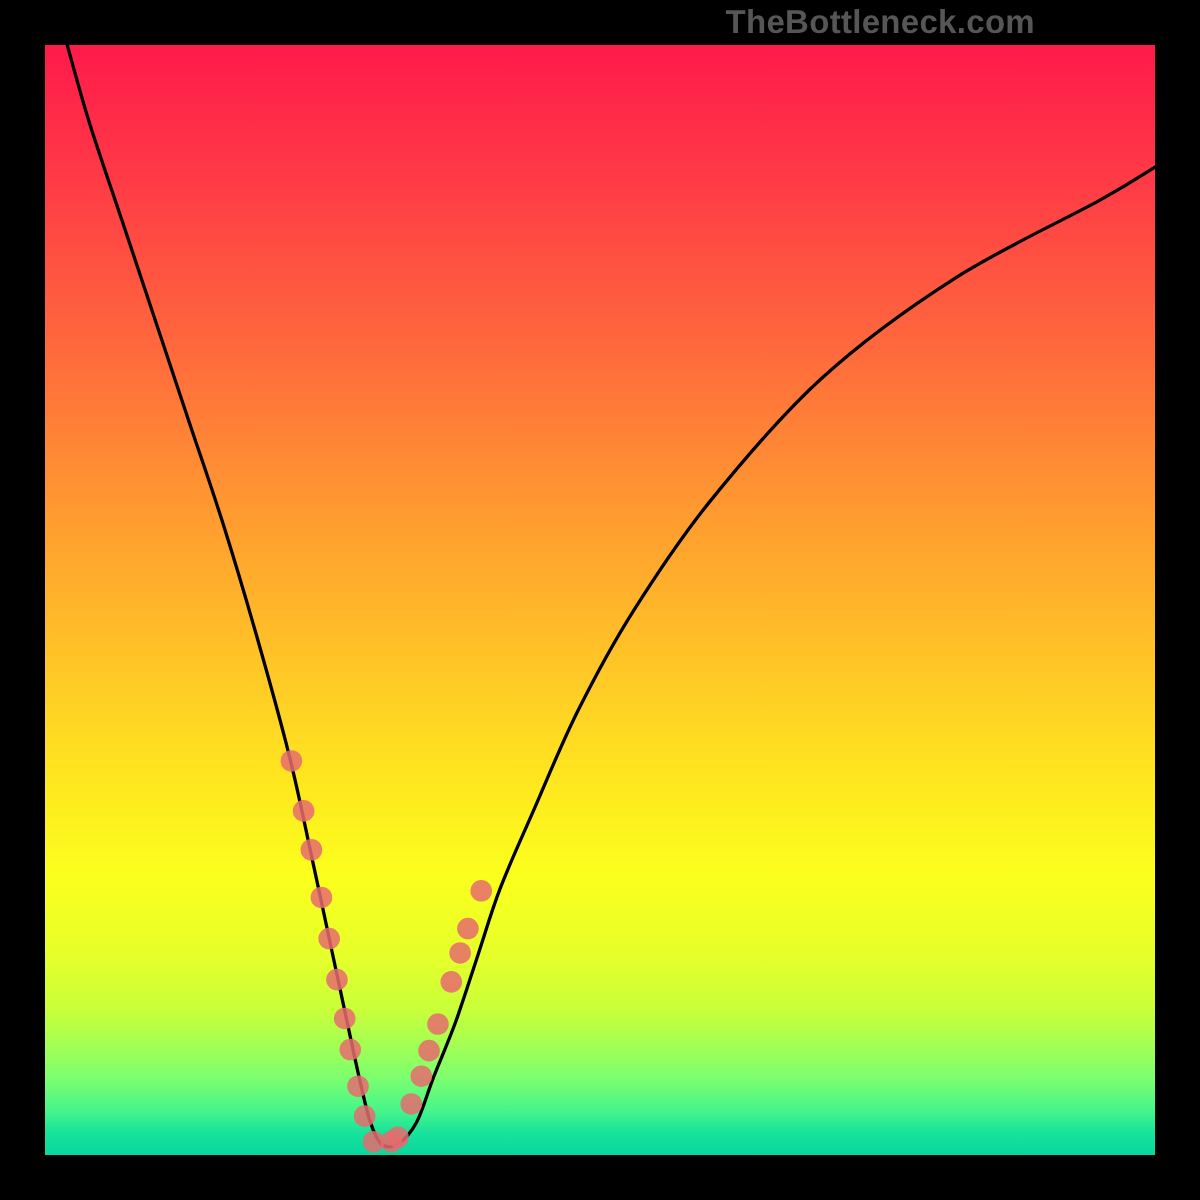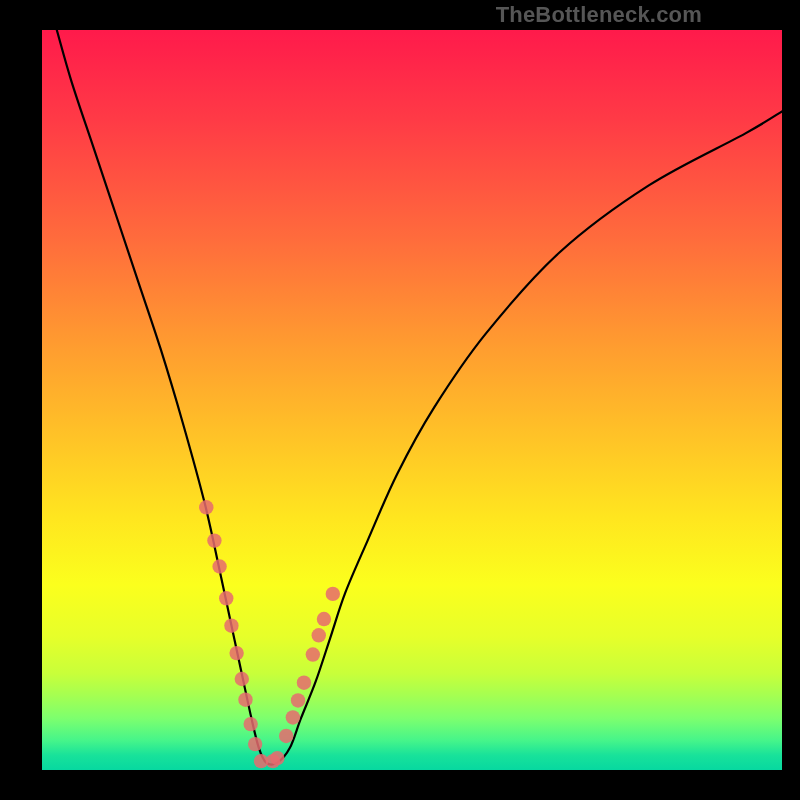--- a/index.html
+++ b/index.html
@@ -8,21 +8,20 @@
     width: 800px;
     height: 800px;
     background: #000;
     overflow: hidden;
   }
   .stage {
     position: relative;
     width: 700px;
     height: 800px;
     background: #000;
-    margin-left: 12px;
   }
   .watermark {
     position: absolute;
     top: 2px;
     right: 10px;
     font-family: Arial, Helvetica, sans-serif;
     font-size: 22px;
     font-weight: 600;
     color: #565656;
     letter-spacing: 0.2px;

